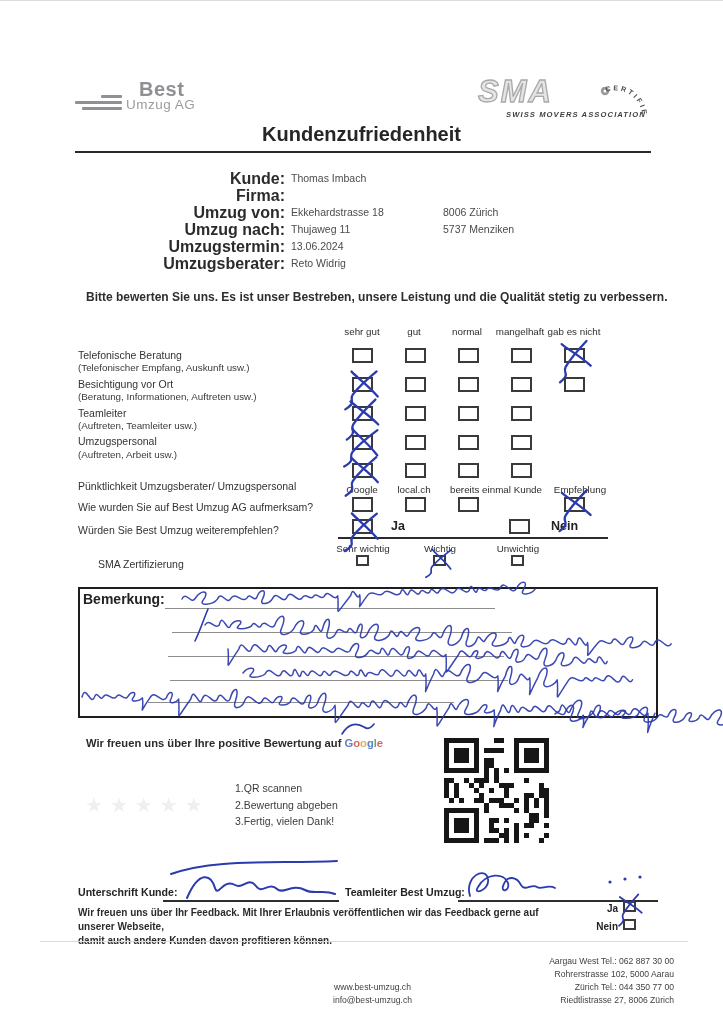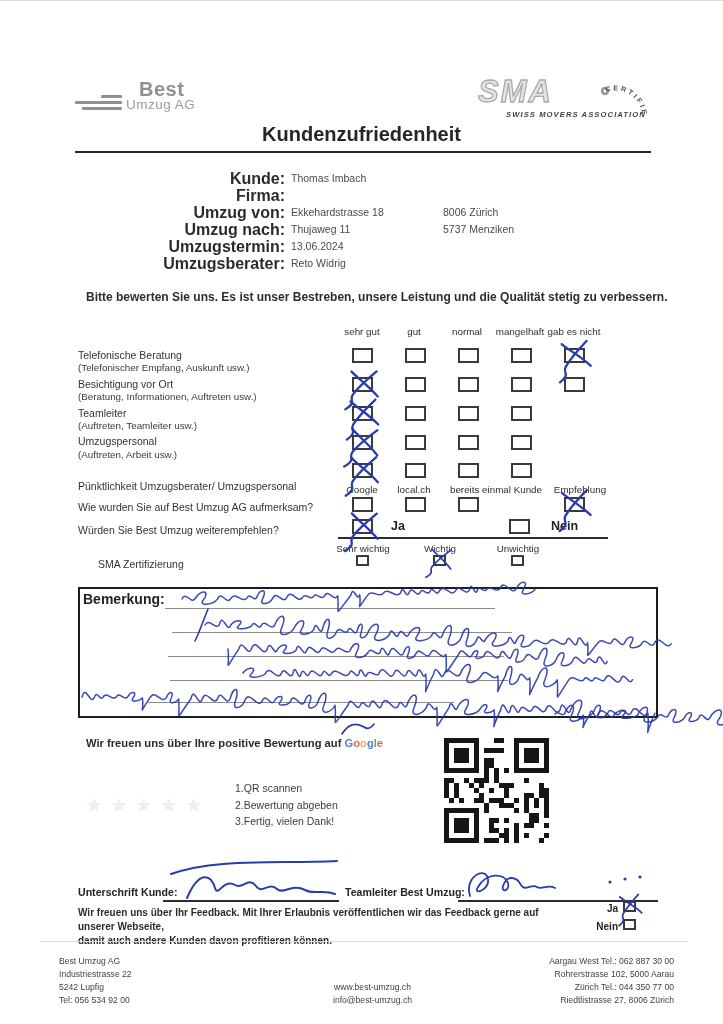--- a/index.html
+++ b/index.html
@@ -619,26 +619,20 @@
   </svg>
 
   <div class="consent" style="top:906px;">
     <div>Wir freuen uns über Ihr Feedback. Mit Ihrer Erlaubnis veröffentlichen wir das Feedback gerne auf unserer Webseite,</div>
     <div>damit auch andere Kunden davon profitieren können.</div>
   </div>
   <div class="jnsmall" style="left:580px;top:903px;width:38px;">Ja</div>
   <div class="jnsmall" style="left:580px;top:921px;width:38px;">Nein</div>
 
   <div class="hairline" style="left:40px;top:941px;width:648px;"></div>
-  <div class="foot" style="left:59px;top:955px;">
-    <div>Best Umzug AG</div>
-    <div>Industriestrasse 22</div>
-    <div>5242 Lupfig</div>
-    <div>Tel: 056 534 92 00</div>
-  </div>
   <div class="foot" style="left:300px;top:981px;width:145px;text-align:center;">
     <div>www.best-umzug.ch</div>
     <div>info@best-umzug.ch</div>
   </div>
   <div class="foot" style="left:424px;top:955px;width:250px;text-align:right;">
     <div>Aargau West Tel.: 062 887 30 00</div>
     <div>Rohrerstrasse 102, 5000 Aarau</div>
     <div>Zürich Tel.: 044 350 77 00</div>
     <div>Riedtlistrasse 27, 8006 Zürich</div>
   </div>

